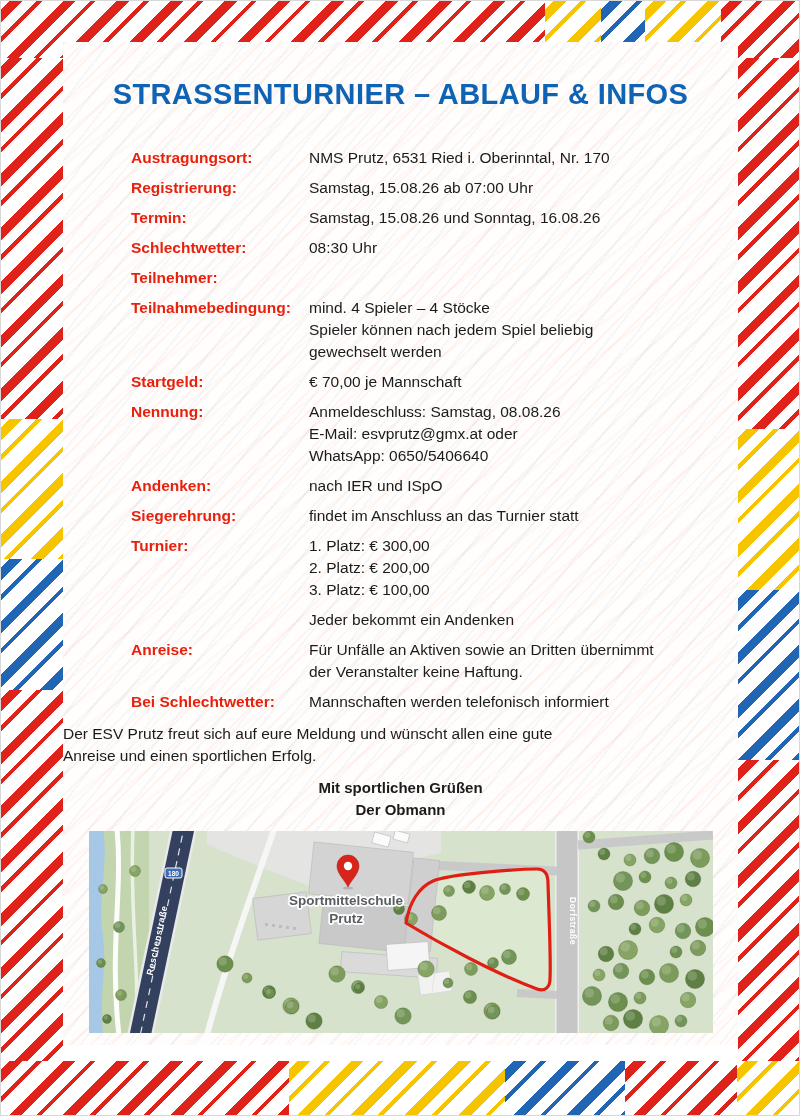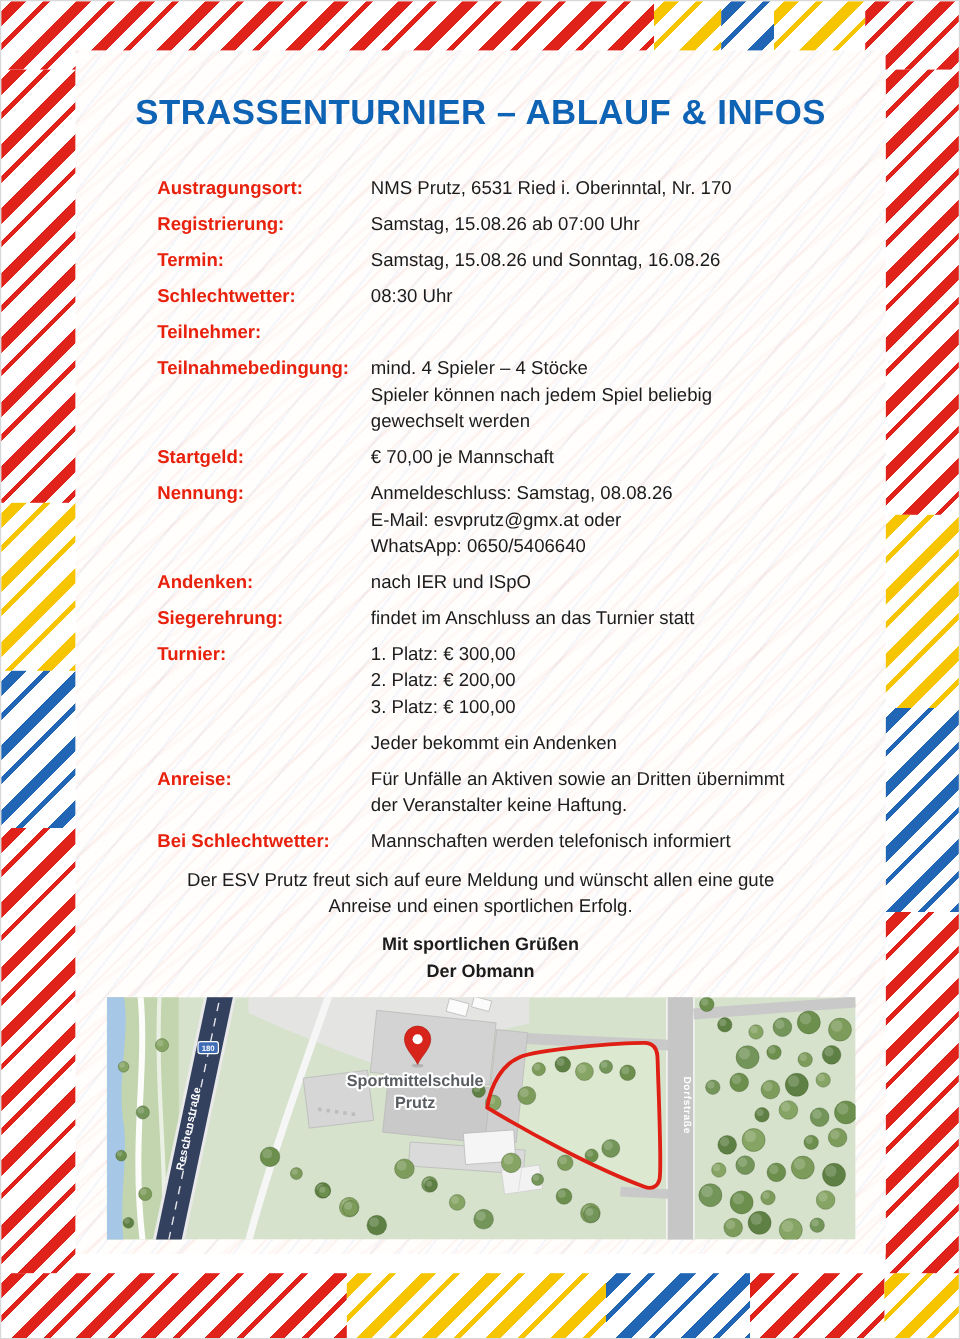--- a/index.html
+++ b/index.html
@@ -36,21 +36,21 @@
       #fffefd;
   }
   h1.title{
     margin-top:36px;text-align:center;color:var(--title-blue);
     font-size:29px;font-weight:bold;letter-spacing:0.4px;
   }
   .rows{margin:36px 36px 0 68px;}
   .row{display:flex;margin-bottom:8px;font-size:15.5px;line-height:22px;color:#1b1b1b;}
   .row .label{flex:0 0 178px;font-weight:bold;color:var(--label-red);}
   .row .value{flex:1 1 auto;white-space:pre-line;}
-  .closing{margin-top:10px;text-align:center;font-size:15.5px;line-height:22px;color:#1b1b1b;white-space:pre-line;}
+  .closing{margin-top:10px;text-align:left;font-size:15.5px;line-height:22px;color:#1b1b1b;white-space:pre-line;}
   .signoff{margin-top:10px;text-align:center;font-size:15px;line-height:22px;color:#1b1b1b;font-weight:bold;white-space:pre-line;}
   .map-wrap{margin:10px auto 0 auto;width:624px;height:202px;}
   .map-wrap svg{display:block;}
   .map-label{font-family:"Liberation Sans","DejaVu Sans",sans-serif;}
 </style>
 </head>
 <body>
 
 <div class="page">
 

